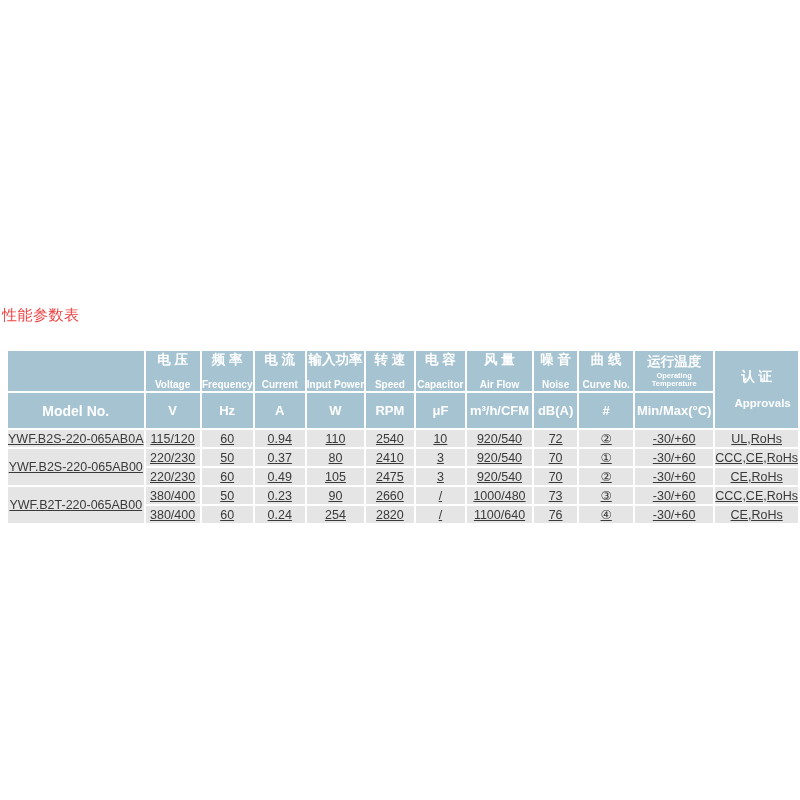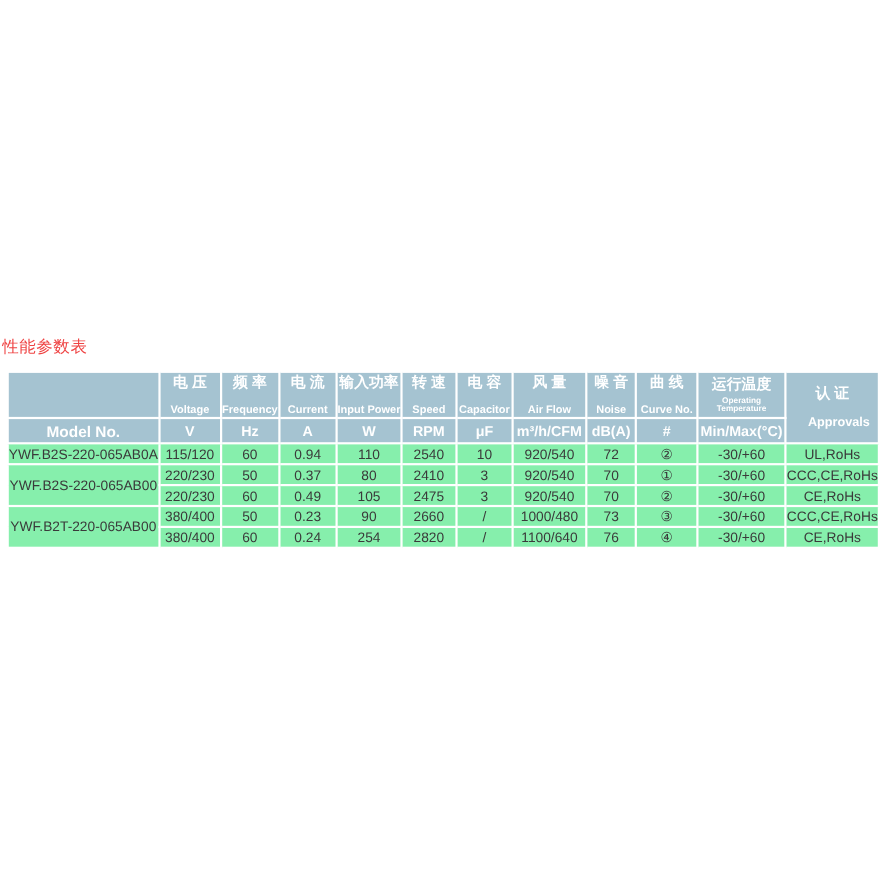--- a/index.html
+++ b/index.html
@@ -5,55 +5,56 @@
   * { margin:0; padding:0; box-sizing:border-box; }
   html,body { width:800px; height:800px; background:#ffffff; overflow:hidden; }
   body { font-family:"Liberation Sans","DejaVu Sans",sans-serif; position:relative; }
 
   .page-title{
     position:absolute; left:2px; top:306px;
     font-size:15px; color:#ef4444; letter-spacing:0.5px;
   }
 
   table.spec{
-    position:absolute; left:6px; top:337px;
+    position:absolute; left:6px; top:349px;
     border-collapse:collapse; table-layout:fixed;
   }
   table.spec th, table.spec td{
     border:2px solid #ffffff;
     padding:0;
     overflow:visible;
     white-space:nowrap;
   }
 
   tr.hrow1{ height:42px; }
-  tr.hrow2{ height:23px; }
+  tr.hrow2{ height:37px; }
   tr.drow{  height:19px; }
 
   .head{
     background:#a5c3d1;
     color:#ffffff;
     font-weight:bold;
     text-align:center;
     vertical-align:middle;
   }
   .zh{ font-size:13.5px; line-height:1.25; }
   .en{ font-size:10px;  line-height:1.1; margin-top:11px; }
   .en-tiny{ font-size:7.5px; line-height:1.05; white-space:normal; margin-top:1px; }
   .unit{ font-size:13px; }
   .model-head{ font-size:14px; }
   .approvals-head .zh{ margin-bottom:6px; }
   .approvals-head .en{ font-size:11.5px;padding-left:12px; }
 
   tr.drow td{
-    background:#86efac;
+    background:#e5e5e5;
     color:#3a3a3a;
     font-size:12.5px;
     text-align:center;
     vertical-align:middle;
+    text-decoration:underline;
   }
   td.approvals{
     text-align:left;
     padding-left:5px;
     font-size:12px;
   }
 </style>
 </head>
 <body>
 

